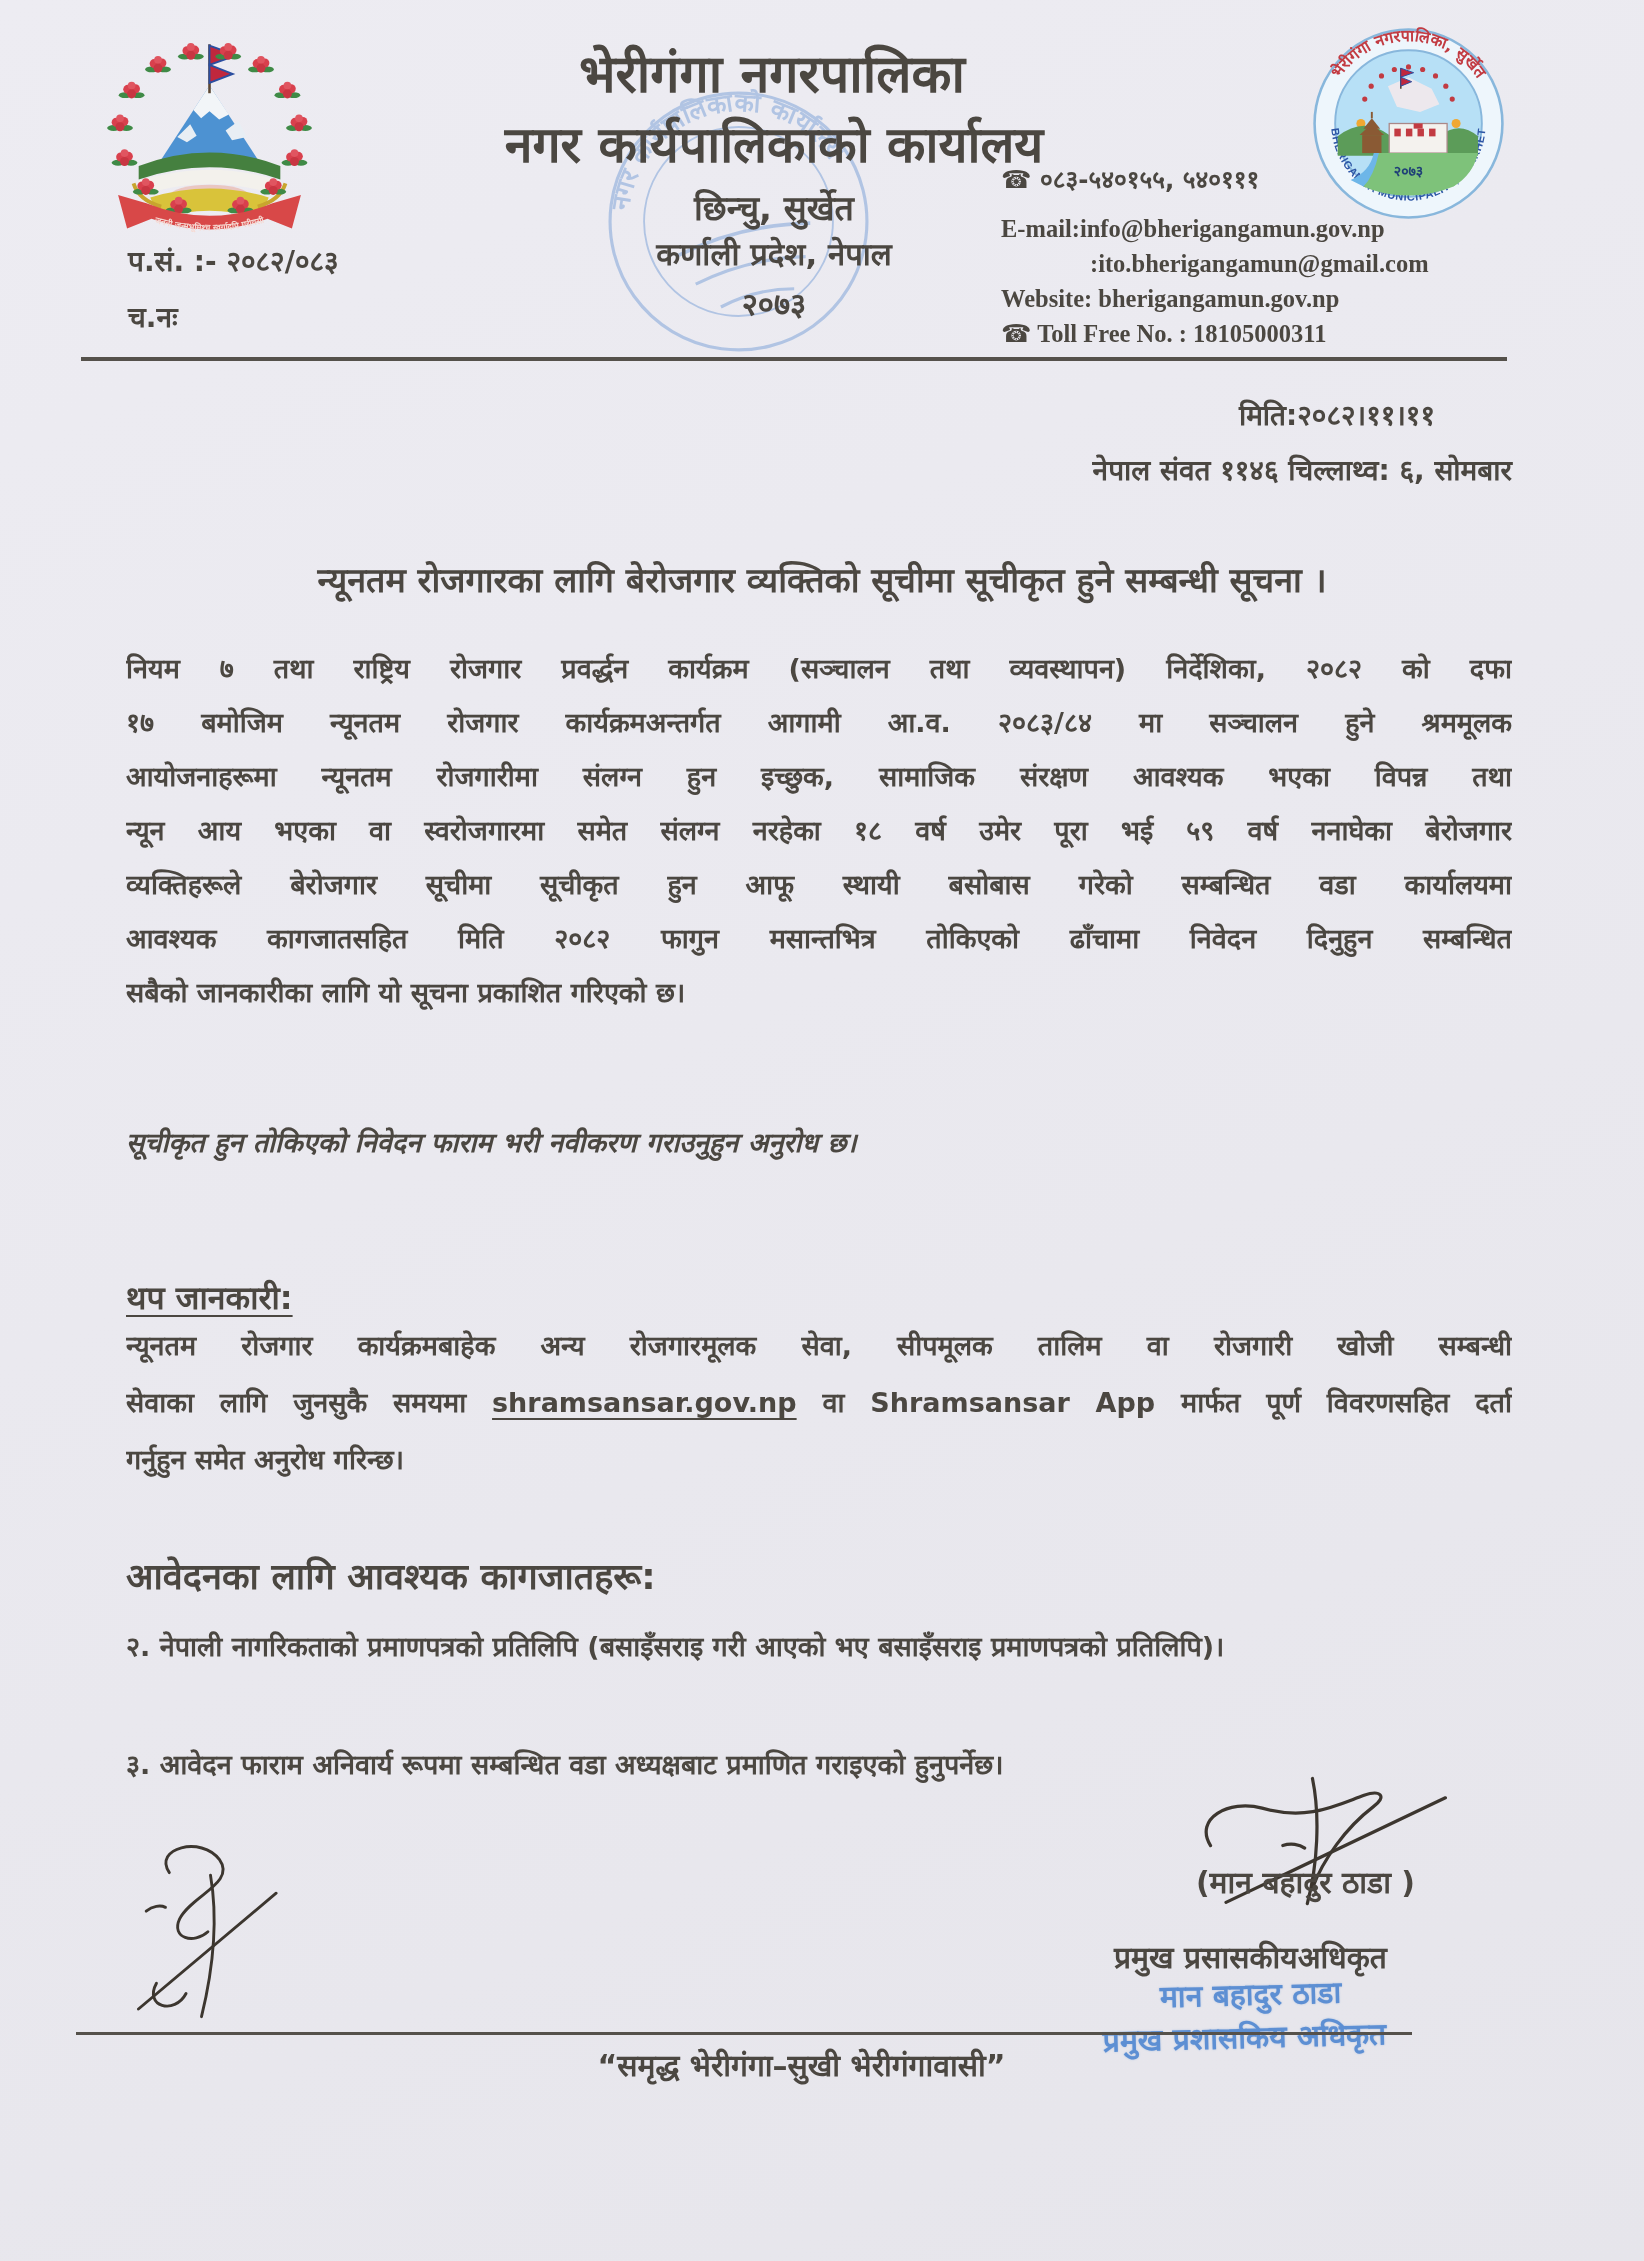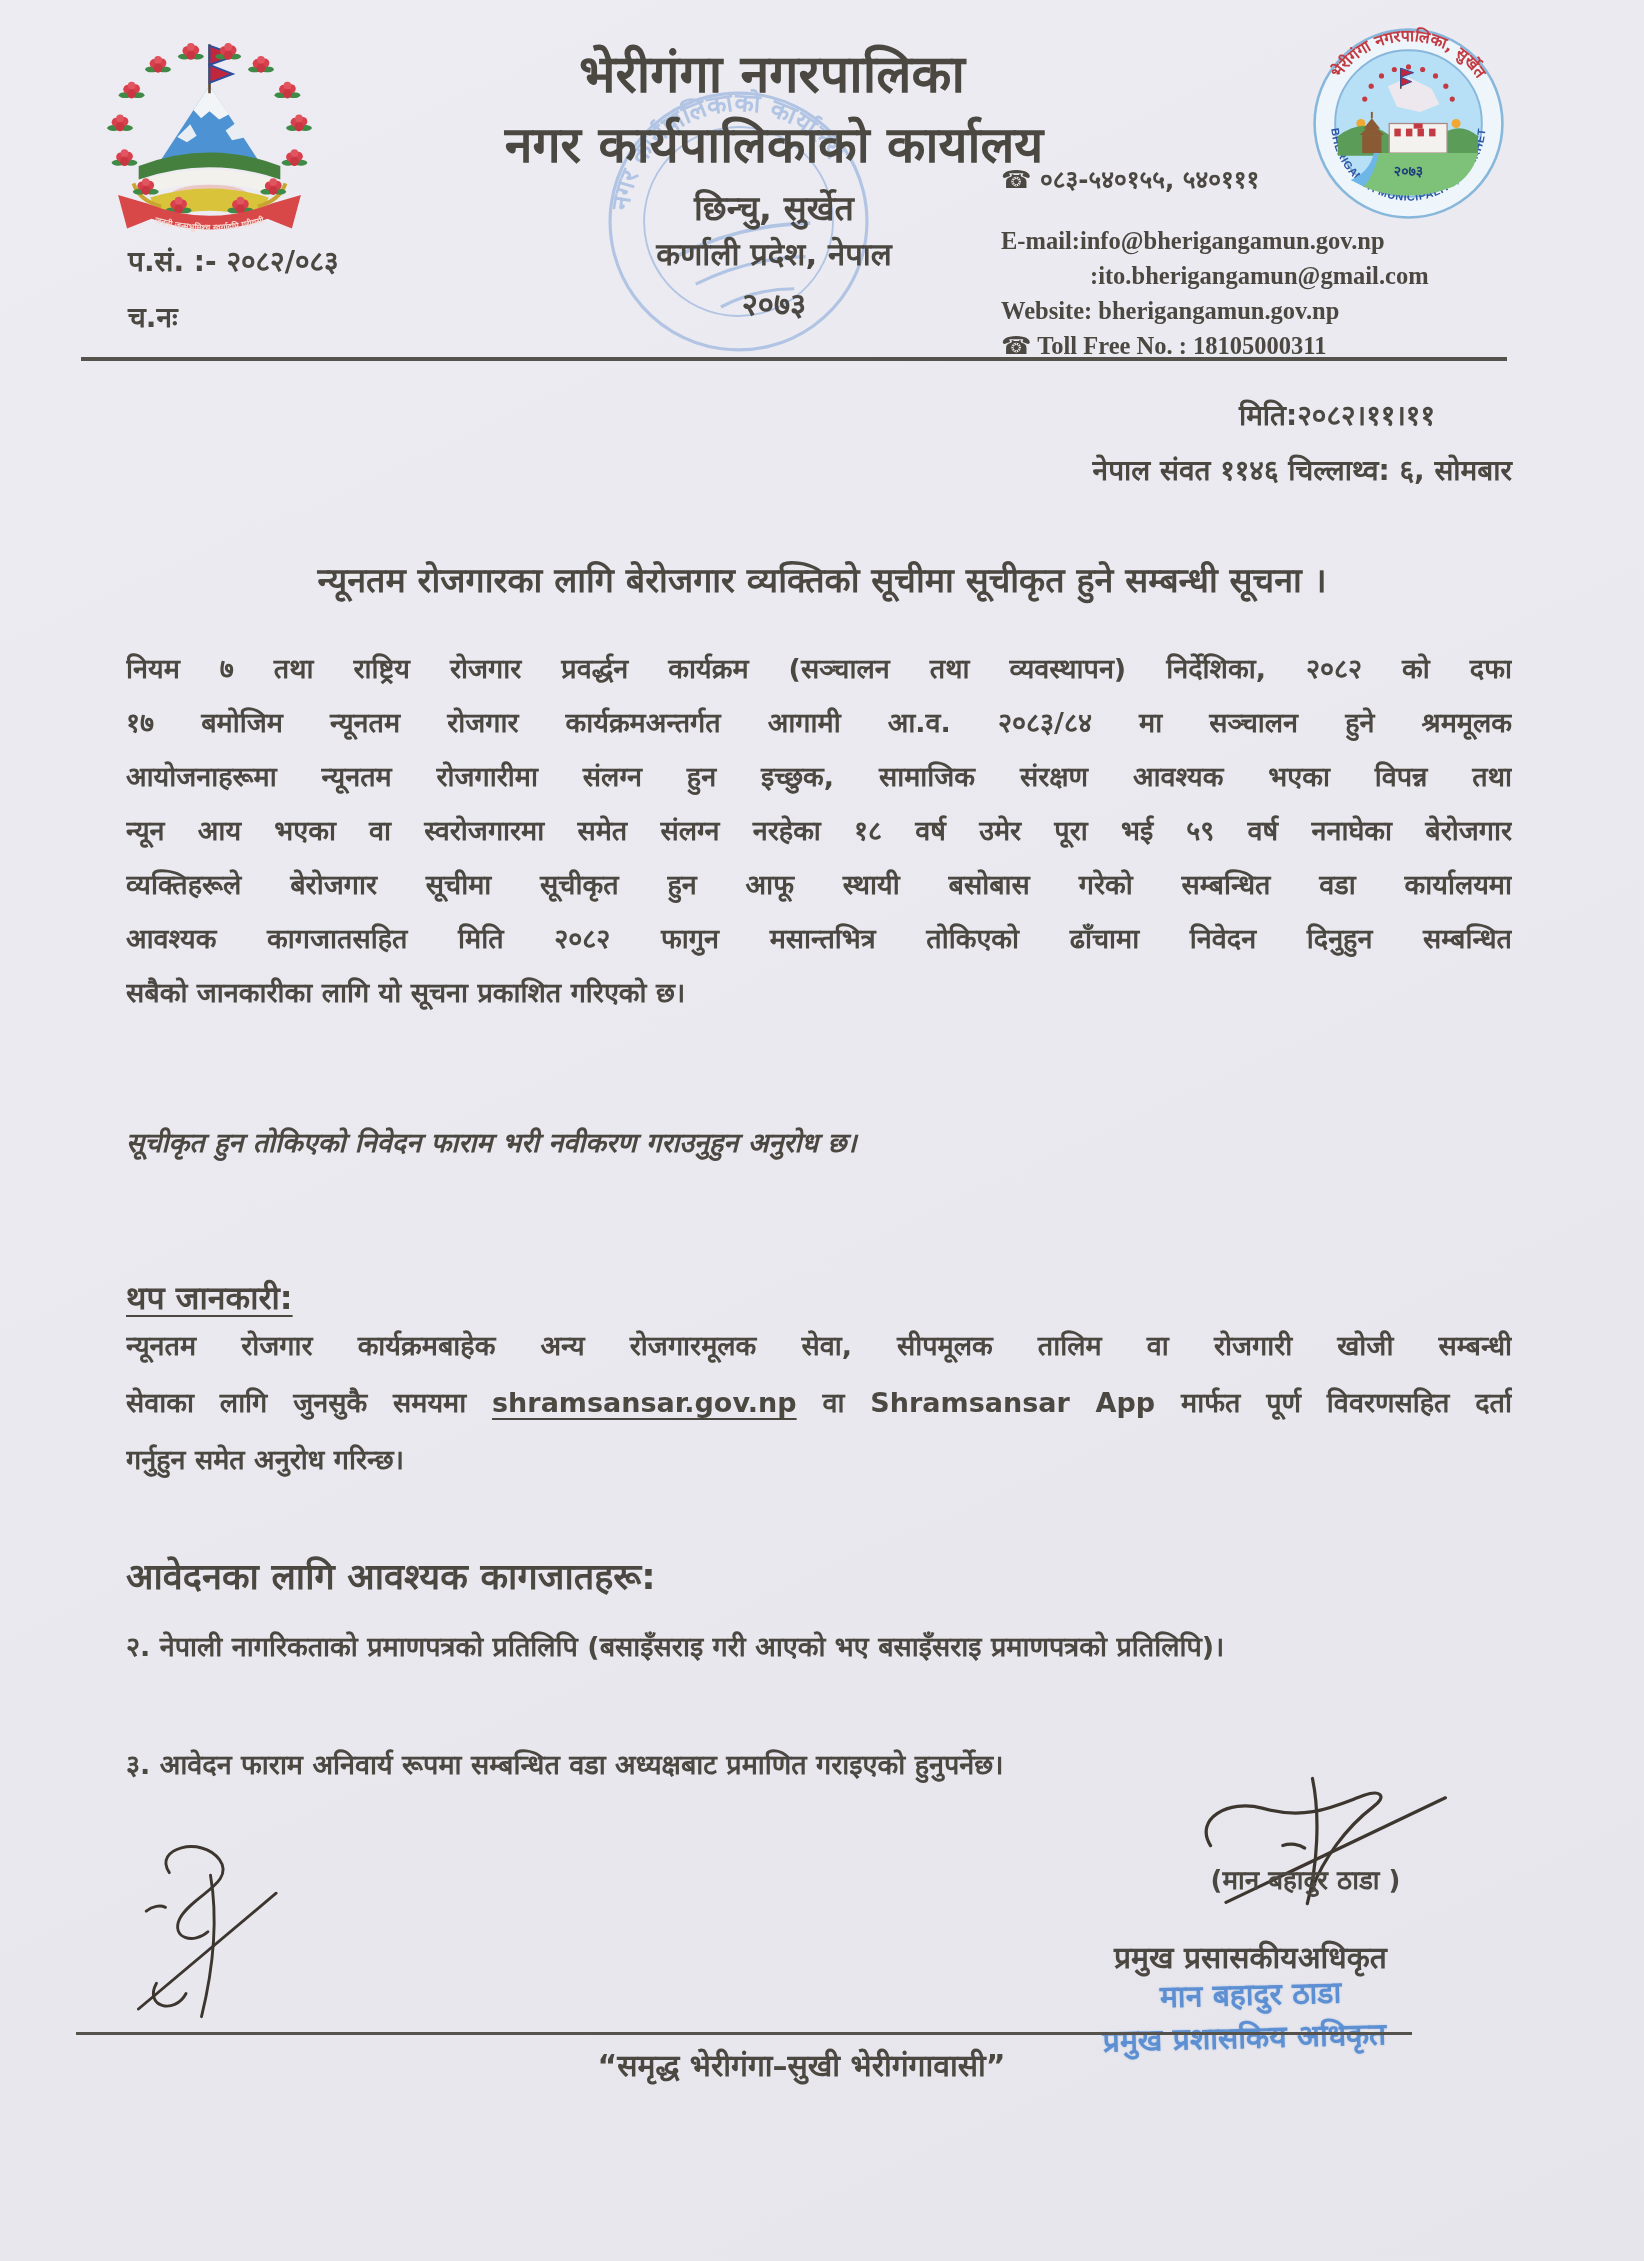--- a/index.html
+++ b/index.html
@@ -168,21 +168,21 @@
     <div class="abs center nowrap hdr-sub" style="left:0; right:0; top:152px; font-size:34px;">छिन्चु, सुर्खेत</div>
     <div class="abs center nowrap hdr-sub" style="left:0; right:0; top:200px; font-size:31px;">कर्णाली प्रदेश, नेपाल</div>
     <div class="abs center nowrap hdr-sub" style="left:0; right:0; top:250px; font-size:31px;">२०७३</div>
   </div>
 
   <div class="abs" style="left:1001px; top:162px; width:477px; z-index:3;">
     <div class="contact-line dev">
       <span>☎</span>
       <span>०८३-५४०१५५, ५४०१११</span>
     </div>
-    <div class="contact-line" style="margin-top:26px;">E-mail:info@bherigangamun.gov.np</div>
+    <div class="contact-line" style="margin-top:14px;">E-mail:info@bherigangamun.gov.np</div>
     <div class="contact-line" style="padding-left:89px;">:ito.bherigangamun@gmail.com</div>
     <div class="contact-line">Website: bherigangamun.gov.np</div>
     <div class="contact-line">
       <span class="dev">☎</span>
       <span>Toll Free No. : 18105000311</span>
     </div>
   </div>
 
   <div class="abs dev refs" style="left:128px; top:241px; z-index:3;">प.सं. :- २०८२/०८३</div>
   <div class="abs dev refs" style="left:128px; top:297px; z-index:3;">च.नः</div>
@@ -222,21 +222,21 @@
 
   <svg class="abs" style="left:1186px; top:1768px;" width="271" height="139" viewBox="0 0 420 215">
     <g fill="none" stroke="#3c362f" stroke-width="5" stroke-linecap="round">
       <path d="M38,120 C12,78 66,48 118,62 C188,82 232,58 276,42 C302,33 312,44 290,60 C248,92 212,142 196,186"></path>
       <path d="M62,208 L402,46"></path>
       <path d="M196,16 C208,74 204,150 188,210"></path>
       <path d="M150,120 C162,116 176,118 184,124"></path>
     </g>
   </svg>
 
-  <div class="abs dev center nowrap" style="left:1112px; top:1861px; width:387px; font-size:26px;">(मान बहादुर ठाडा )</div>
+  <div class="abs dev center nowrap" style="left:1112px; top:1861px; width:387px; font-size:30px;">(मान बहादुर ठाडा )</div>
   <div class="abs dev center nowrap" style="left:1057px; top:1936px; width:387px; font-size:30px;">प्रमुख प्रसासकीयअधिकृत</div>
 
   <div class="abs dev center nowrap bluestamp" style="left:1057px; top:1973px; width:387px; z-index:1;">मान बहादुर ठाडा</div>
   <div class="abs dev center nowrap bluestamp" style="left:1019px; top:2016px; width:451px; z-index:1;">प्रमुख प्रशासकिय अधिकृत</div>
 
   <svg class="abs" style="left:119px; top:1834px;" width="174" height="193" viewBox="0 0 270 300">
     <g fill="none" stroke="#3c362f" stroke-width="4.5" stroke-linecap="round">
       <path d="M78,60 C52,22 128,2 156,40 C182,76 112,96 94,132 C80,162 116,172 138,152"></path>
       <path d="M30,272 L244,92"></path>
       <path d="M142,64 C154,134 146,210 128,284"></path>

